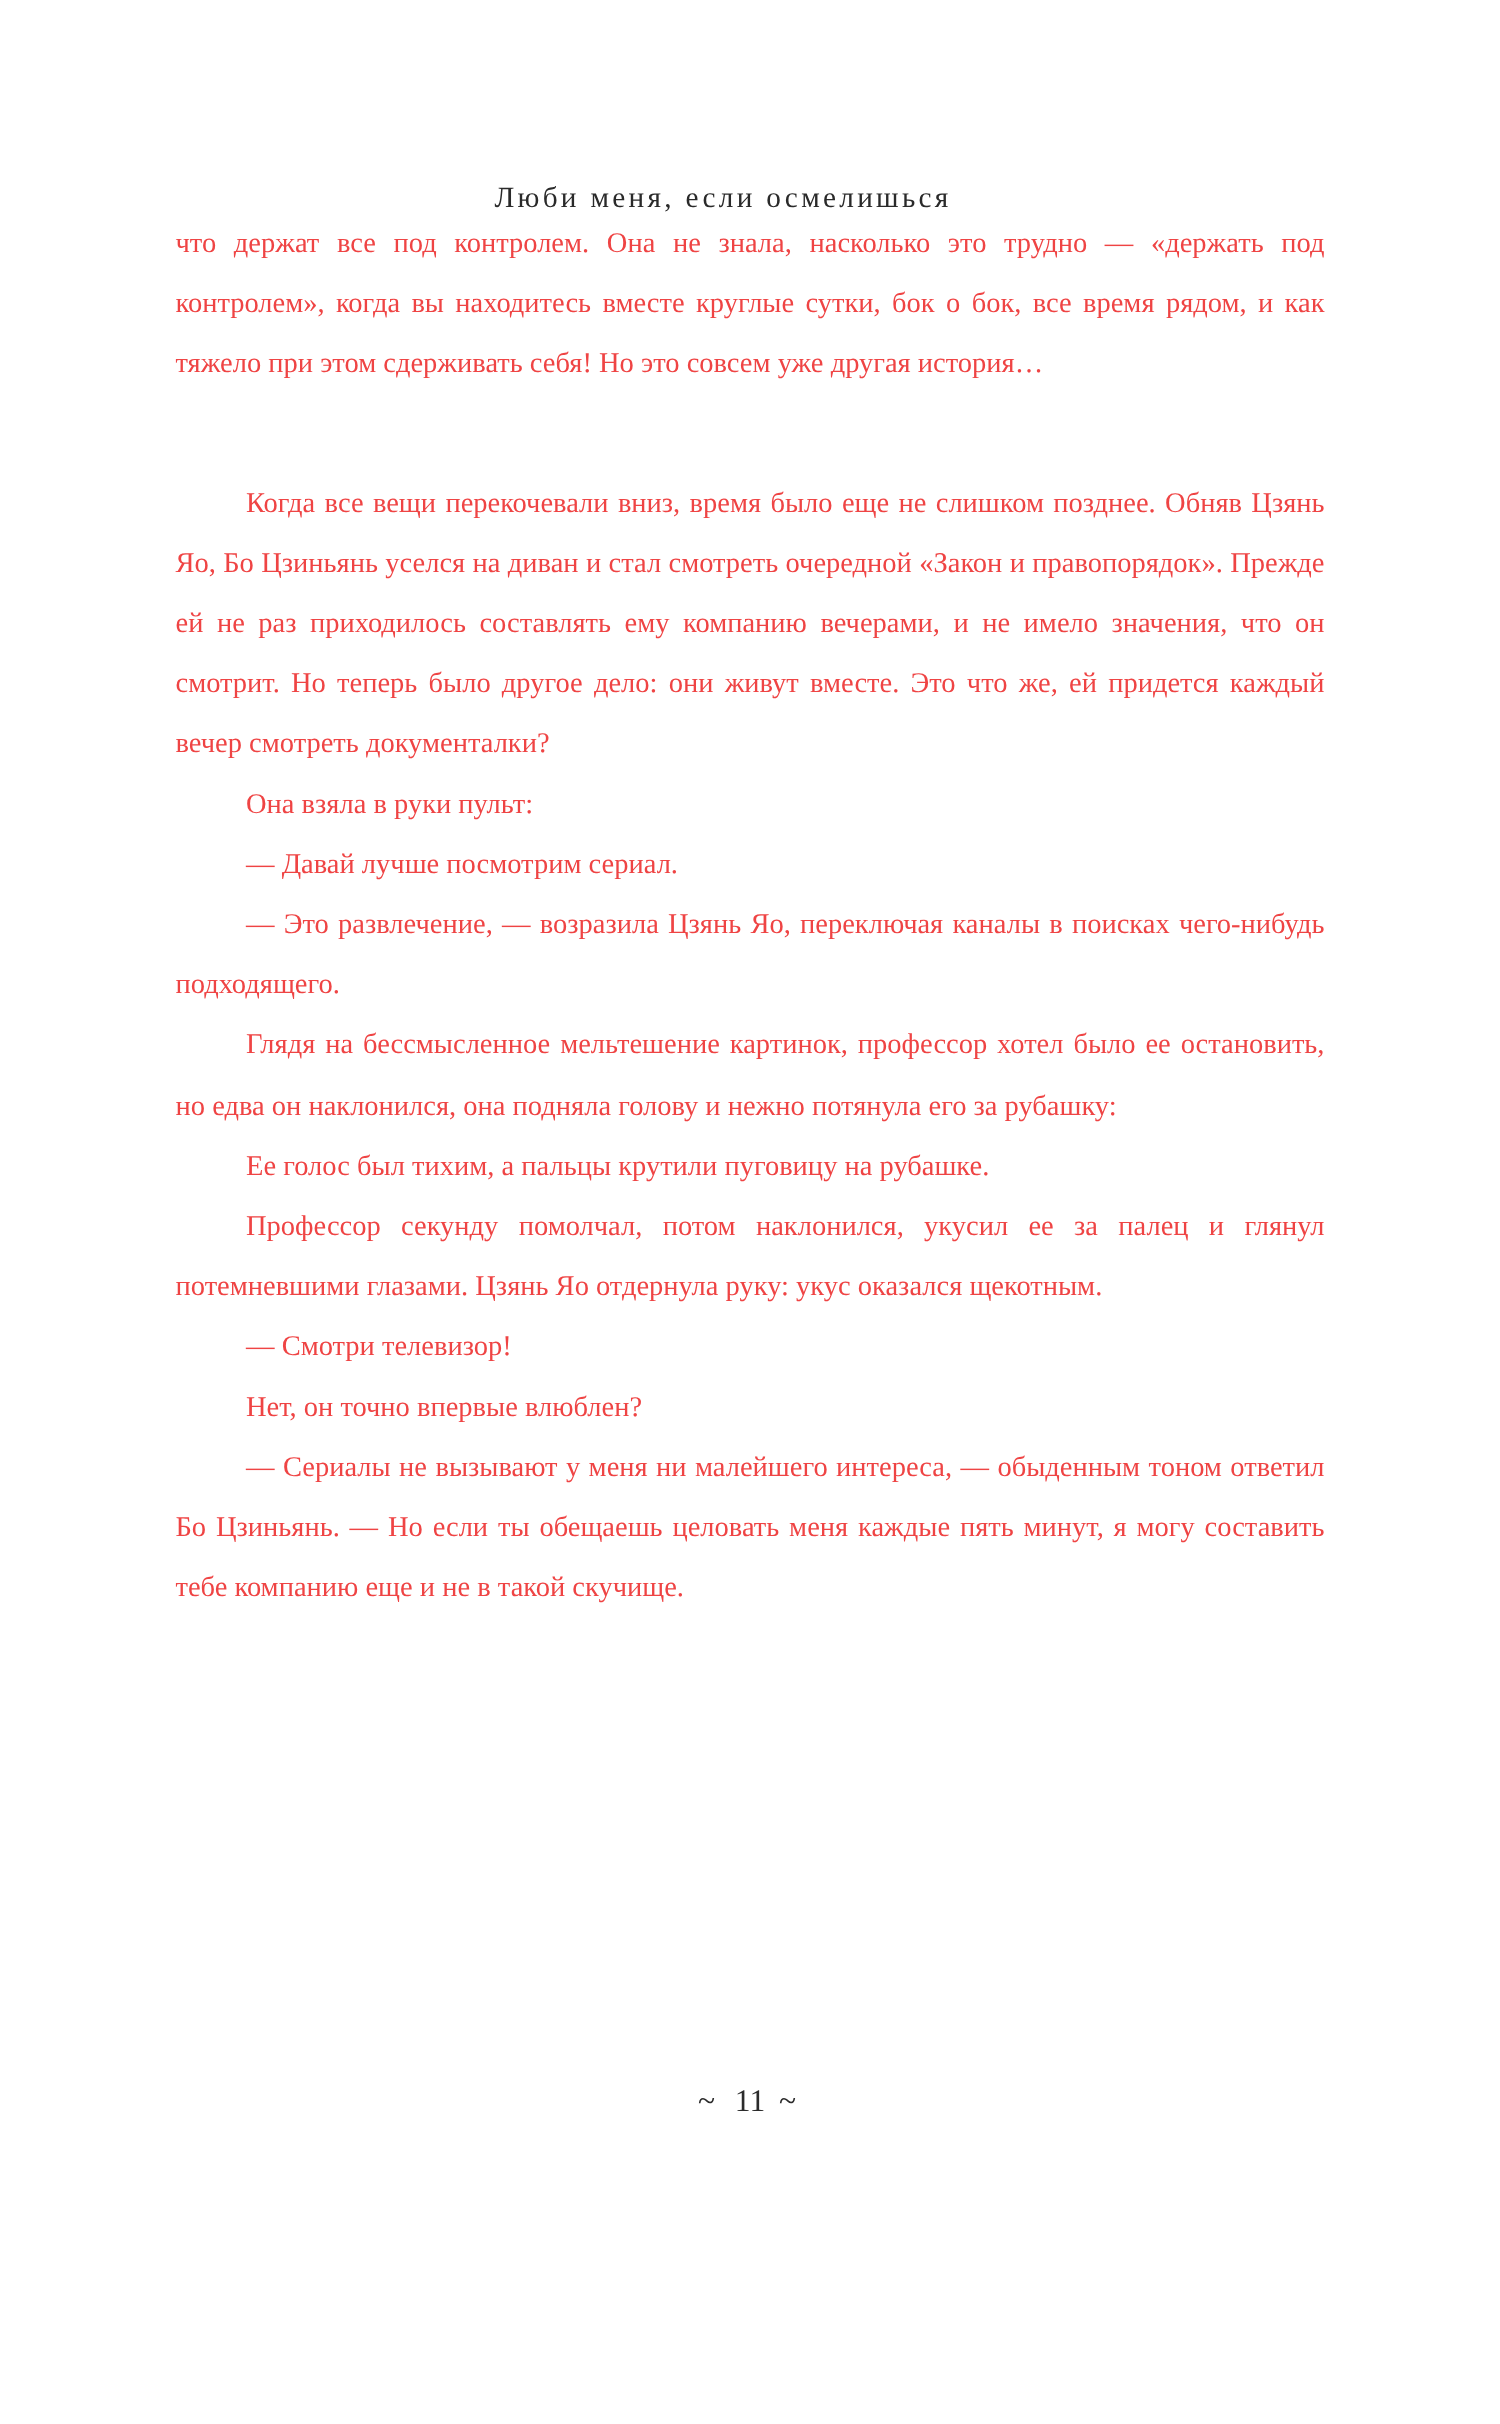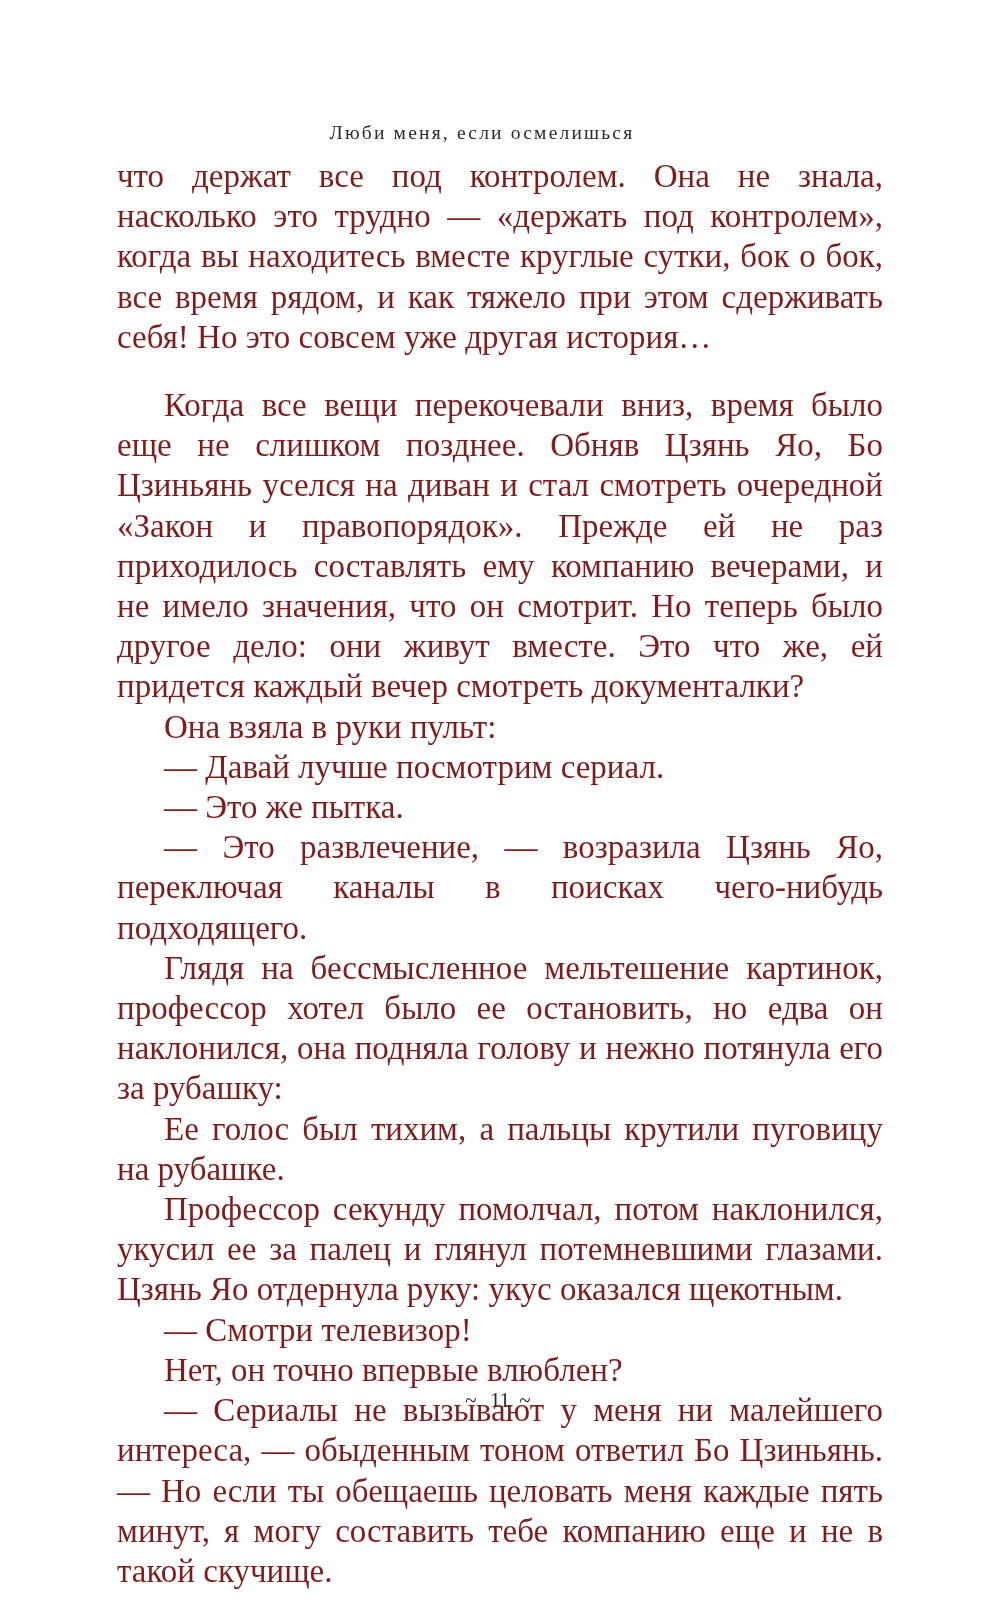--- a/index.html
+++ b/index.html
@@ -32,38 +32,38 @@
     text-align: center;
     font-family: "Liberation Serif", "DejaVu Serif", serif;
     font-size: 19.5px;
     letter-spacing: 2.2px;
     color: #2a2a2a;
     white-space: nowrap;
     margin-top: 14px;
   }
   .body-text {
     position: absolute;
-    top: 156px;
+    top: 143px;
     left: 117px;
     width: 766px;
-    font-size: 33px;
+    font-size: 19px;
     line-height: 40.2px;
     text-align: justify;
     text-justify: inter-word;
-    color: #7f1d1d;
+    color: #ef4444;
   }
   .body-text p {
     margin: 0;
     text-indent: 0;
   }
   .body-text p.indent {
     text-indent: 47px;
   }
   .body-text p.gap {
-    margin-top: 28px;
+    margin-top: 52px;
   }
   .folio {
     position: absolute;
     top: 1388px;
     left: 0;
     width: 1000px;
     text-align: center;
     font-size: 21px;
     color: #2b2b2b;
     letter-spacing: 4px;
@@ -77,21 +77,20 @@
 
 <div class="page">
 
   <div class="running-head">Люби меня, если осмелишься</div>
 
   <div class="body-text">
     <p>что держат все под контролем. Она не знала, насколько это трудно — «держать под контролем», когда вы находитесь вместе круглые сутки, бок о бок, все время рядом, и как тяжело при этом сдерживать себя! Но это совсем уже другая история…</p>
     <p class="indent gap">Когда все вещи перекочевали вниз, время было еще не слишком позднее. Обняв Цзянь Яо, Бо Цзиньянь уселся на диван и стал смотреть очередной «Закон и правопорядок». Прежде ей не раз приходилось составлять ему компанию вечерами, и не имело значения, что он смотрит. Но теперь было другое дело: они живут вместе. Это что же, ей придется каждый вечер смотреть документалки?</p>
     <p class="indent">Она взяла в руки пульт:</p>
     <p class="indent">— Давай лучше посмотрим сериал.</p>
-    <p class="indent">— Это же пытка.</p>
     <p class="indent">— Это развлечение, — возразила Цзянь Яо, переключая каналы в поисках чего-нибудь подходящего.</p>
     <p class="indent">Глядя на бессмысленное мельтешение картинок, профессор хотел было ее остановить, но едва он наклонился, она подняла голову и нежно потянула его за рубашку:</p>
     <p class="indent">Ее голос был тихим, а пальцы крутили пуговицу на рубашке.</p>
     <p class="indent">Профессор секунду помолчал, потом наклонился, укусил ее за палец и глянул потемневшими глазами. Цзянь Яо отдернула руку: укус оказался щекотным.</p>
     <p class="indent">— Смотри телевизор!</p>
     <p class="indent">Нет, он точно впервые влюблен?</p>
     <p class="indent">— Сериалы не вызывают у меня ни малейшего интереса, — обыденным тоном ответил Бо Цзиньянь. — Но если ты обещаешь целовать меня каждые пять минут, я могу составить тебе компанию еще и не в такой скучище.</p>
   </div>
 
   <div class="folio">

